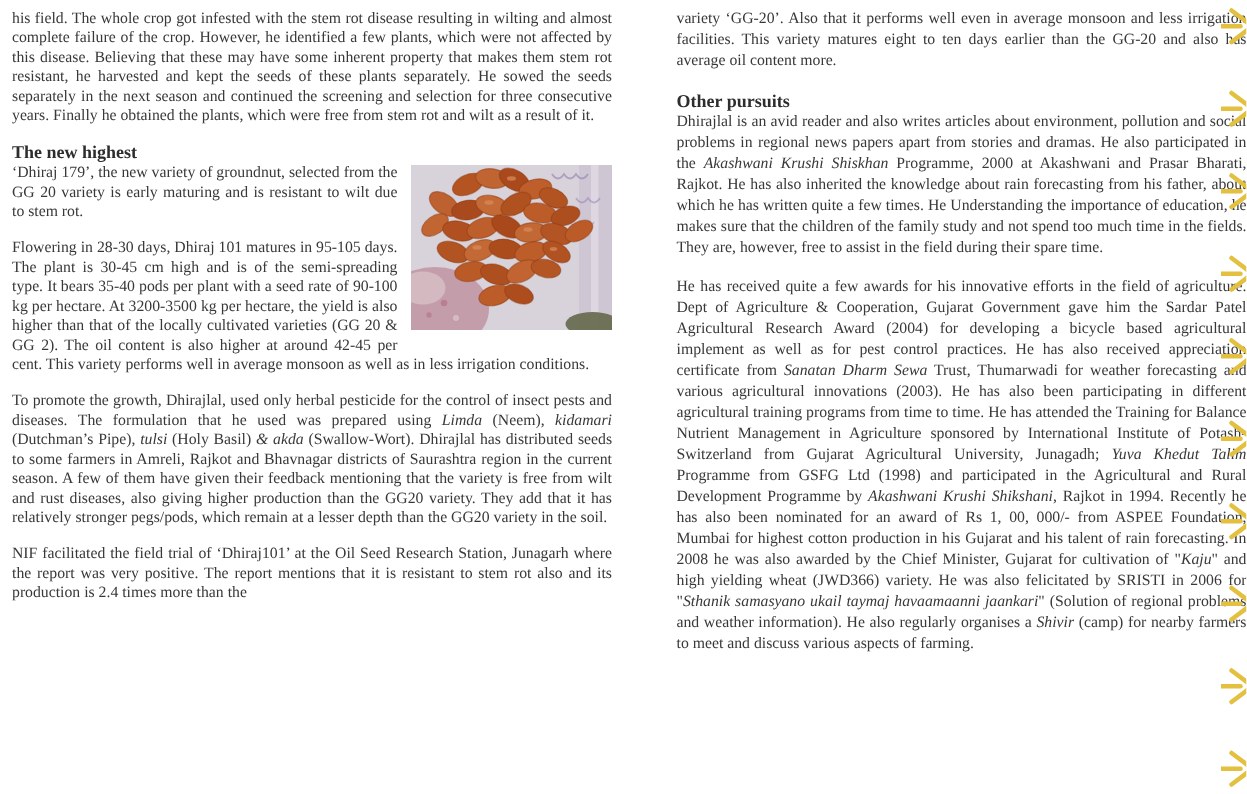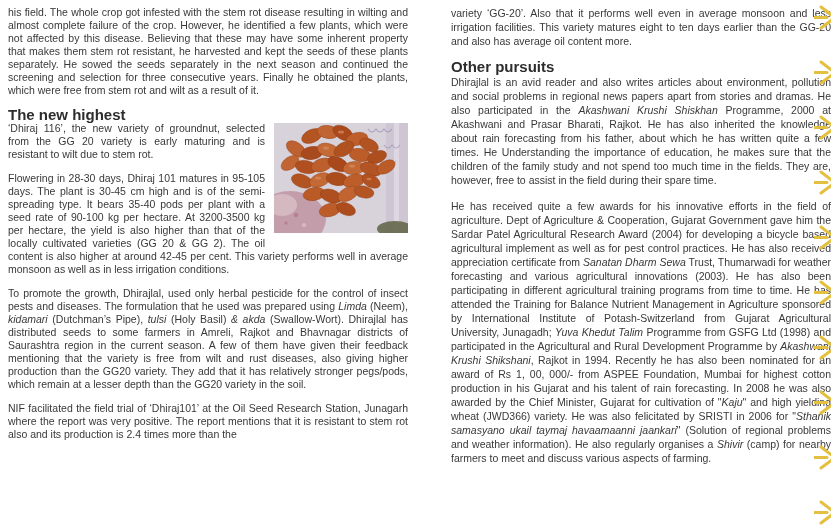--- a/index.html
+++ b/index.html
@@ -1,23 +1,23 @@
 <!DOCTYPE html>
 <html><head>
 <meta charset="utf-8">
 <style>
   html,body{margin:0;padding:0;background:#ffffff;}
   .page{position:relative;width:831px;height:529px;background:#ffffff;overflow:hidden;
-        font-family:Liberation Sans, sans-serif;color:#383838;}
+        font-family:Liberation Serif, serif;color:#383838;}
   .col{position:absolute;top:6px;text-align:justify;font-size:10.5px;}
   .col-left{left:8px;width:400px;line-height:13px;}
   .col-right{left:451px;width:380px;line-height:14px;}
   .col p{margin:0 0 11px 0;}
   .col-right p{margin:0 0 12px 0;}
-  .col h3{font-size:15px;font-weight:bold;margin:0 0 1px 0;color:#2d2d2d;text-align:left;}
+  .col h3{font-size:12px;font-weight:bold;margin:0 0 1px 0;color:#2d2d2d;text-align:left;}
   .it{font-style:italic;margin-top:34px;}
   .photo{float:right;width:134px;height:110px;margin:1px 0 5px 9px;}
   .photo svg{display:block;width:100%;height:100%;}
   .edge-arrows span{position:absolute;right:-10px;width:27px;height:27px;display:block;}
   .edge-arrows svg{display:block;width:27px;height:27px;}
 </style>
 </head>
 <body>
 
 <div class="page">
@@ -75,21 +75,21 @@
         <g fill="#d98d5c" opacity="0.7">
           <ellipse cx="52" cy="25" rx="3" ry="1.5"></ellipse>
           <ellipse cx="78" cy="43" rx="3" ry="1.5"></ellipse>
           <ellipse cx="44" cy="55" rx="3" ry="1.5"></ellipse>
           <ellipse cx="67" cy="9" rx="3" ry="1.5"></ellipse>
           <ellipse cx="95" cy="56" rx="2.5" ry="1.3"></ellipse>
         </g>
       </svg>
     </div>
 
-    <p>‘Dhiraj 116’, the new variety of groundnut, selected from the GG 20 variety is early maturing and is resistant to wilt due to stem rot.</p>
+    <p>‘Dhiraj 179’, the new variety of groundnut, selected from the GG 20 variety is early maturing and is resistant to wilt due to stem rot.</p>
 
     <p>Flowering in 28-30 days, Dhiraj 101 matures in 95-105 days. The plant is 30-45 cm high and is of the semi-spreading type. It bears 35-40 pods per plant with a seed rate of 90-100 kg per hectare. At 3200-3500 kg per hectare, the yield is also higher than that of the locally cultivated varieties (GG 20 &amp; GG 2). The oil content is also higher at around 42-45 per cent. This variety performs well in average monsoon as well as in less irrigation conditions.</p>
 
     <p><span>To promote the growth, Dhirajlal, used only herbal pesticide for the control of insect pests and diseases. The formulation that he used was prepared using </span><span class="it">Limda</span><span> (Neem), </span><span class="it">kidamari</span><span> (Dutchman’s Pipe), </span><span class="it">tulsi</span><span> (Holy Basil) </span><span class="it">&amp; akda</span><span> (Swallow-Wort). Dhirajlal has distributed seeds to some farmers in Amreli, Rajkot and Bhavnagar districts of Saurashtra region in the current season. A few of them have given their feedback mentioning that the variety is free from wilt and rust diseases, also giving higher production than the GG20 variety. They add that it has relatively stronger pegs/pods, which remain at a lesser depth than the GG20 variety in the soil.</span></p>
 
     <p>NIF facilitated the field trial of ‘Dhiraj101’ at the Oil Seed Research Station, Junagarh where the report was very positive. The report mentions that it is resistant to stem rot also and its production is 2.4 times more than the</p>
   </div>
 
   <div class="col col-right">
     <p>variety ‘GG-20’. Also that it performs well even in average monsoon and less irrigation facilities. This variety matures eight to ten days earlier than the GG-20 and also has average oil content more.</p>

